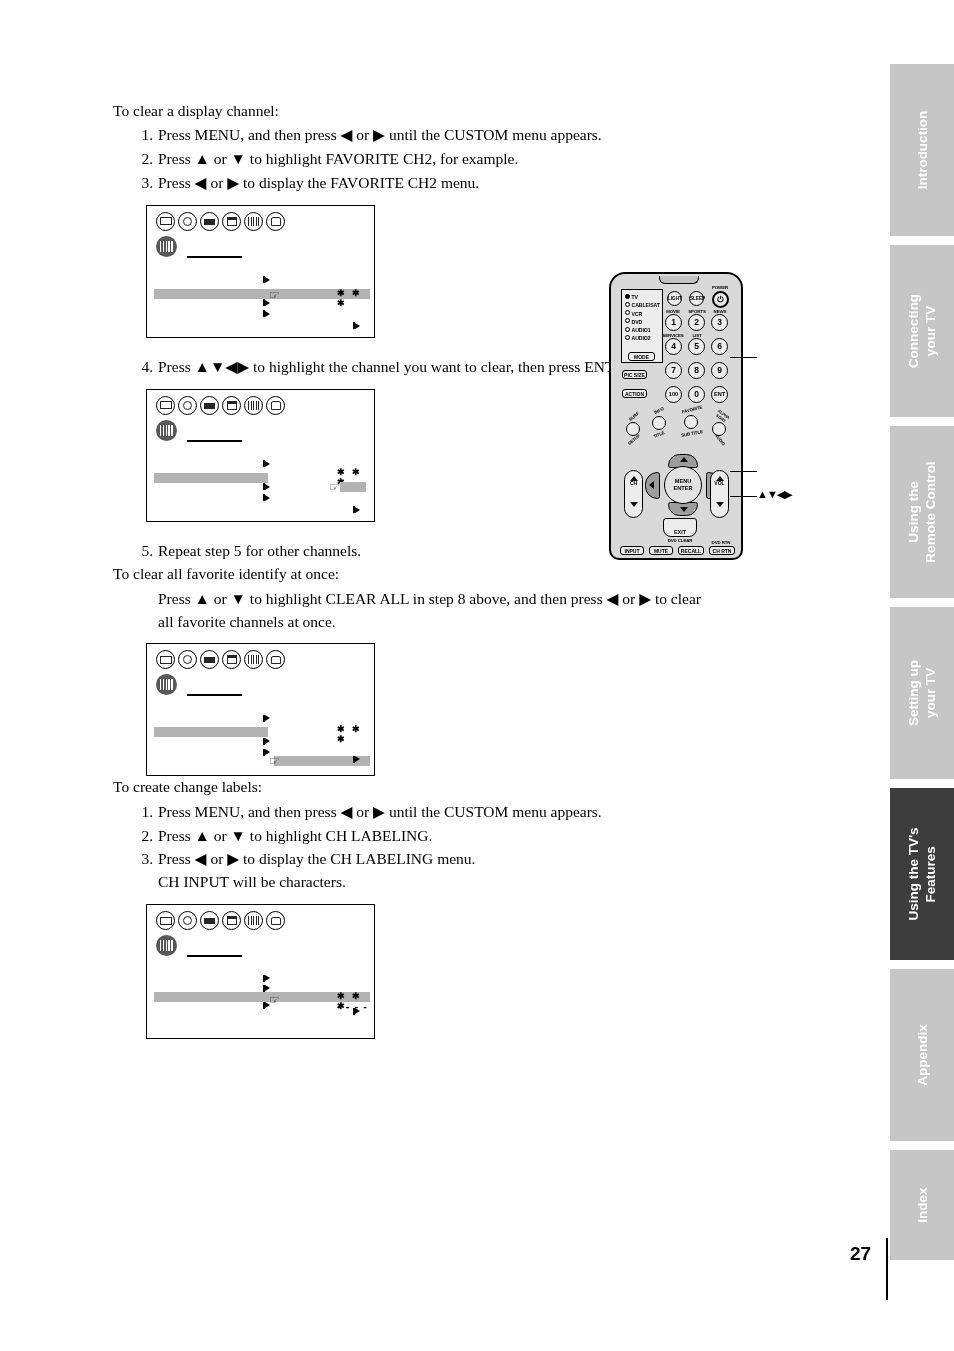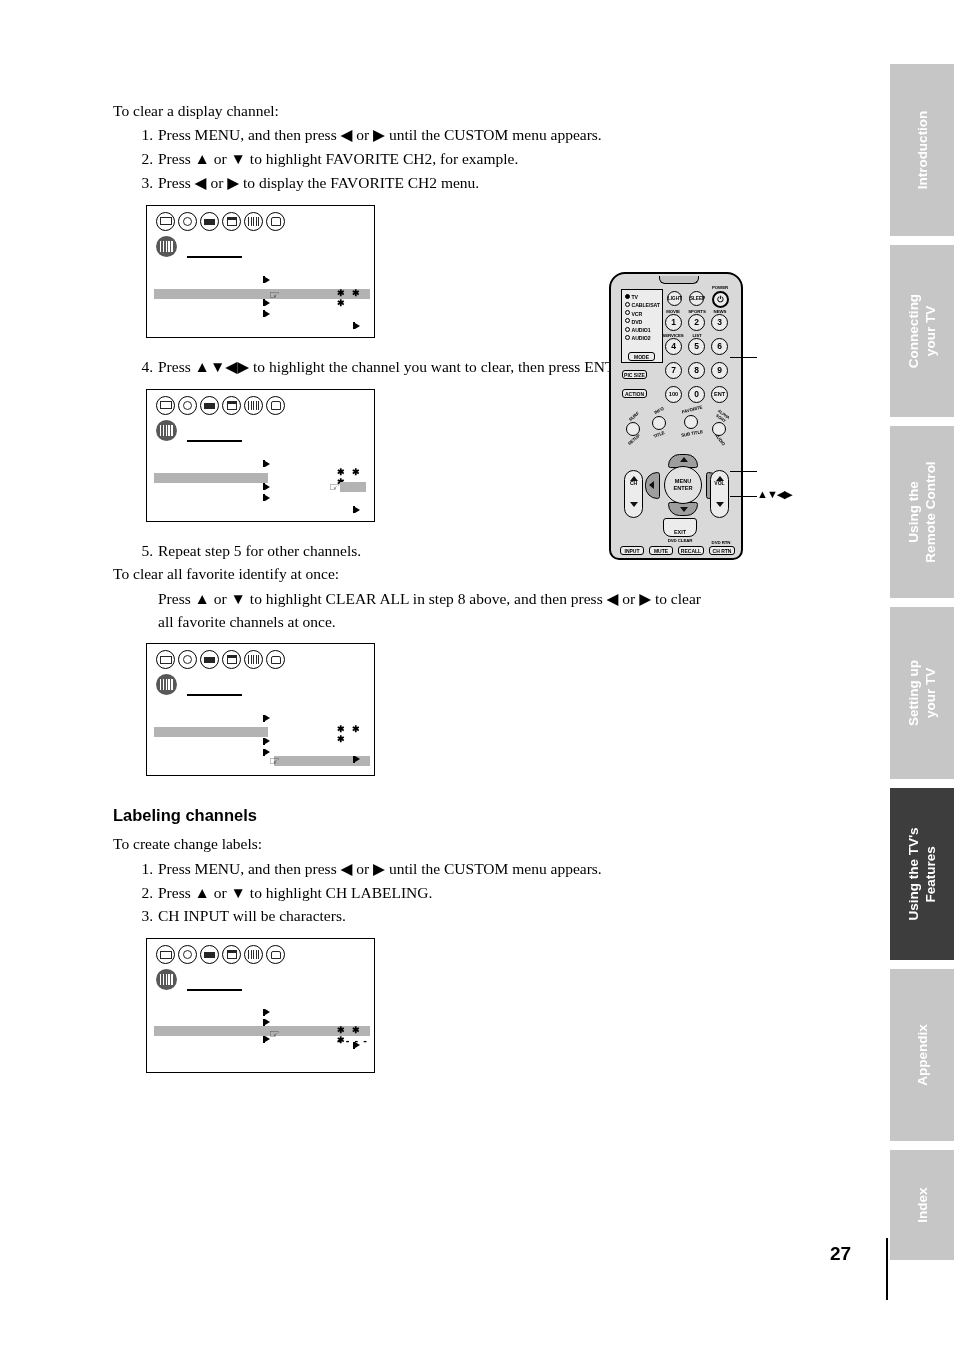--- a/index.html
+++ b/index.html
@@ -401,21 +401,21 @@
     font-weight: bold;
     font-size: 13.5px;
     line-height: 17px;
     white-space: pre;
     text-align: center;
   }
 
   
   #pagenum {
     position: absolute;
-    left: 830px;
+    left: 850px;
     top: 1243px;
     font-family: "Liberation Sans", sans-serif;
     font-weight: bold;
     font-size: 19px;
   }
   #footrule {
     position: absolute;
     left: 886px;
     top: 1238px;
     width: 1.6px;
@@ -517,34 +517,34 @@
     <div class="osd-tri" style="left:118px; top:71px;"></div>
     <div class="osd-bar" style="left:7px; top:83px; width:114px;"></div>
     <div class="osd-stars" style="left:190px; top:80px;">✱ ✱ ✱</div>
     <div class="osd-tri" style="left:118px; top:94px;"></div>
     <div class="osd-tri" style="left:118px; top:105px;"></div>
     <div class="osd-bar" style="left:127px; top:112px; width:96px;"></div>
     <div class="osd-cursor" style="left:122px; top:112px;"></div>
     <div class="osd-tri" style="left:208px; top:112px;"></div>
   </div>
 
-  <h2 class="sec-head" style="margin-top:30px;">Labeling channels</h2>
   <p class="lead">To create change labels:</p>
 
   <ol class="steps">
     <li>
       <span class="num">1.</span>
       <span>Press MENU, and then press ◀ or ▶ until the CUSTOM menu appears.</span>
     </li>
     <li>
       <span class="num">2.</span>
       <span>Press ▲ or ▼ to highlight CH LABELING.</span>
     </li>
     <li>
       <span class="num">3.</span>
+      <span>Press ◀ or ▶ to display the CH LABELING menu.</span>
       <div>CH INPUT will be characters.</div>
     </li>
   </ol>
 
   <div class="osd" style="height:135px;">
     <div class="osd-iconrow">
       <div class="osd-ic i1"></div>
       <div class="osd-ic i2"></div>
       <div class="osd-ic i3"></div>
       <div class="osd-ic i4"></div>

